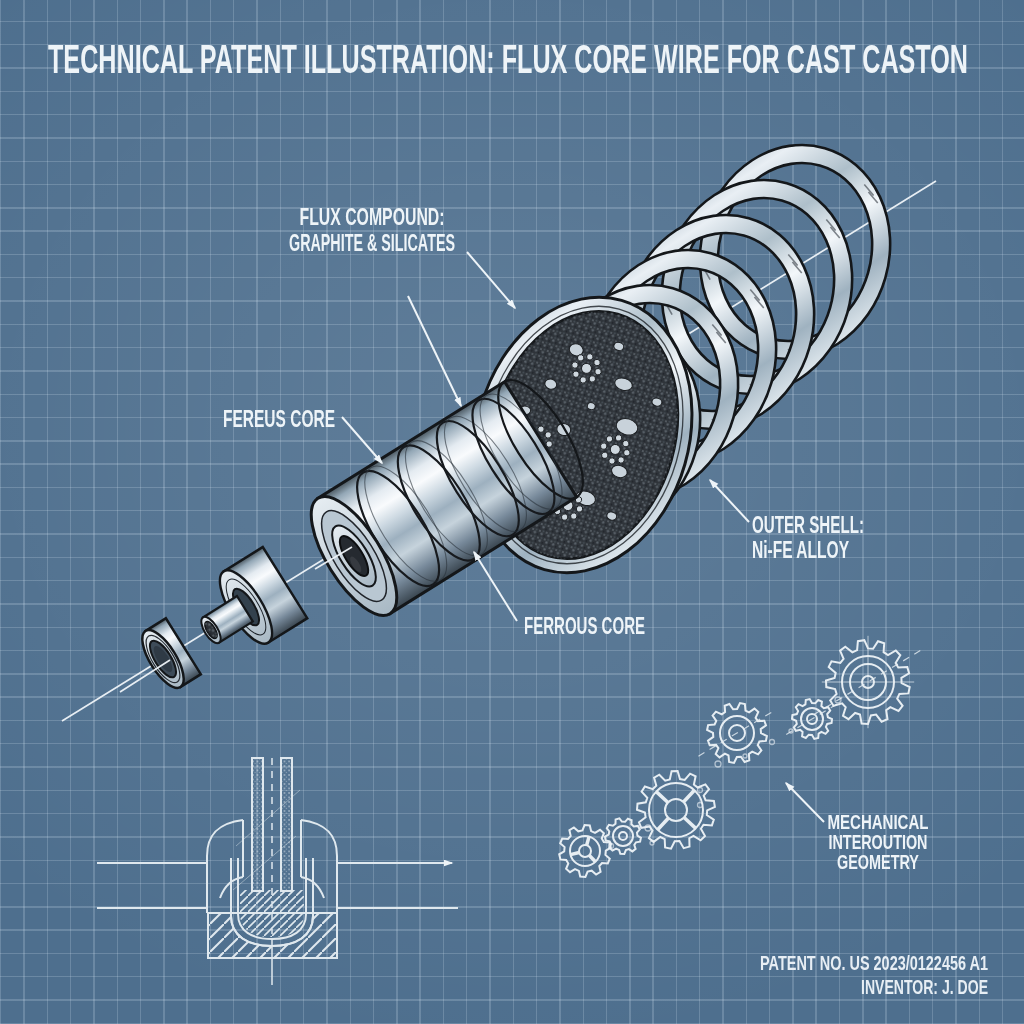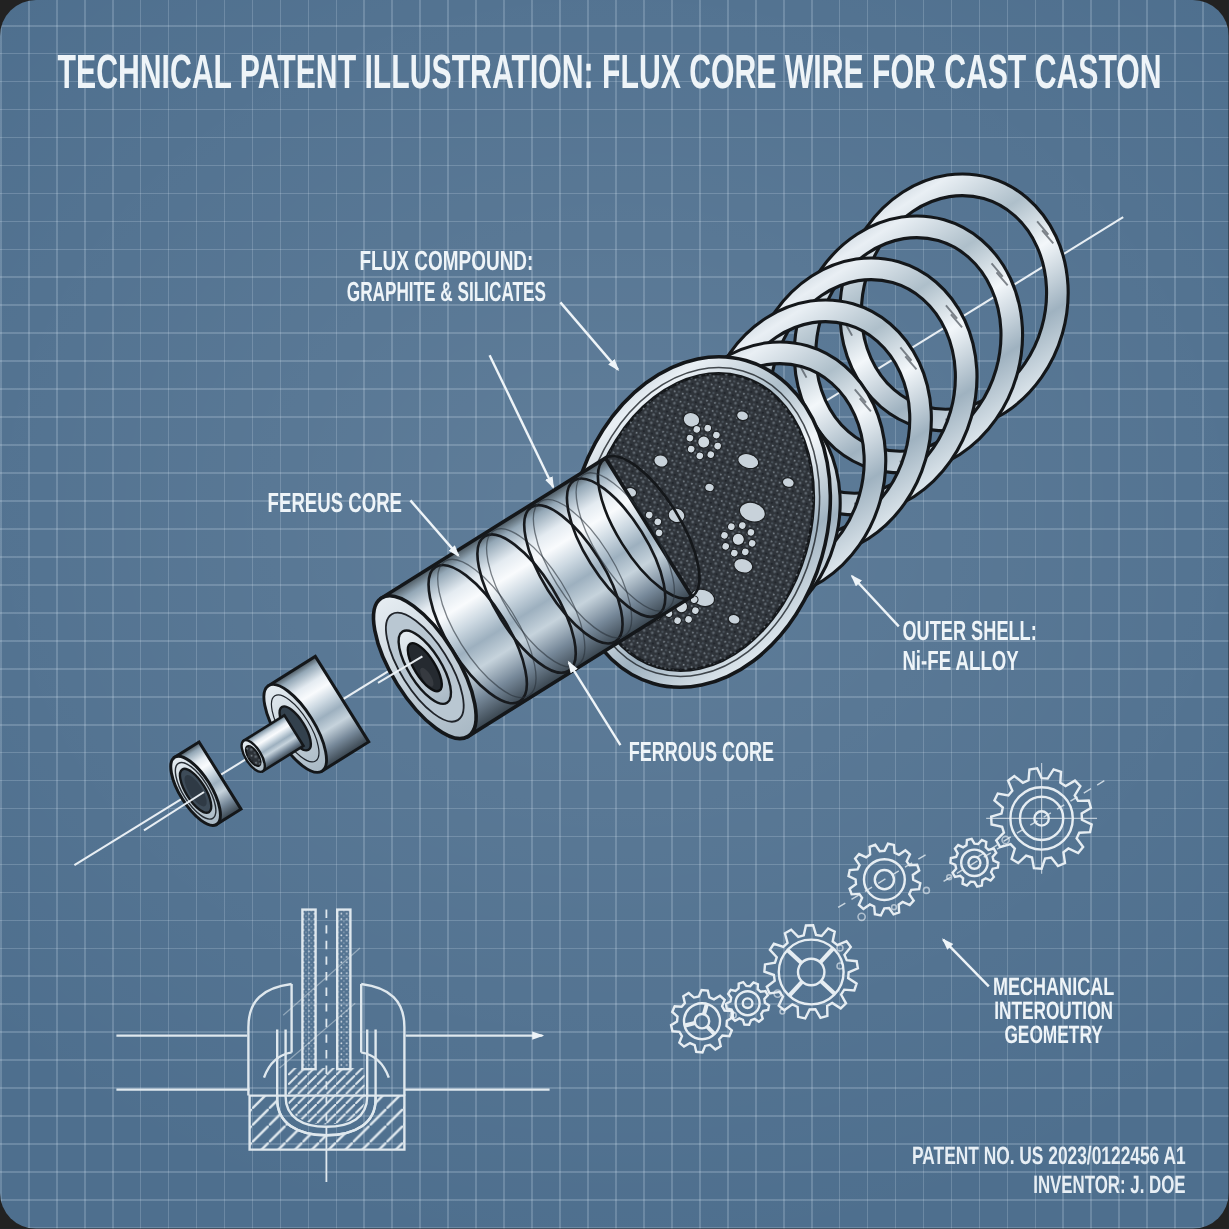--- a/index.html
+++ b/index.html
@@ -5,21 +5,20 @@
   html,body{margin:0;padding:0;background:#222;}
   #stage{
     position:relative;width:1024px;height:1024px;overflow:hidden;
     background-color:#4e6f8e;
     background-image:
       radial-gradient(ellipse 130% 110% at 50% 42%, rgba(255,255,255,0.10), rgba(255,255,255,0) 55%),
       radial-gradient(ellipse 140% 130% at 50% 50%, rgba(0,0,0,0) 55%, rgba(8,24,44,0.38) 100%),
       repeating-linear-gradient(0deg, rgba(210,226,240,0.22) 0px, rgba(210,226,240,0.22) 1.4px, rgba(0,0,0,0) 1.4px, rgba(0,0,0,0) 23.3px),
       repeating-linear-gradient(90deg, rgba(210,226,240,0.22) 0px, rgba(210,226,240,0.22) 1.4px, rgba(0,0,0,0) 1.4px, rgba(0,0,0,0) 23.3px);
     font-family:"Liberation Sans",sans-serif;
-    border-radius:30px;
   }
   svg{position:absolute;left:0;top:0;}
   text{
     font-family:"Liberation Sans","DejaVu Sans",sans-serif;
     font-weight:700;fill:#eef4f8;
   }
   .title-text{font-size:40px;}
   .lbl{font-size:23px;}
   .lbl-sm{font-size:21px;}
   .foot{font-size:21px;fill:#e7eef4;}

